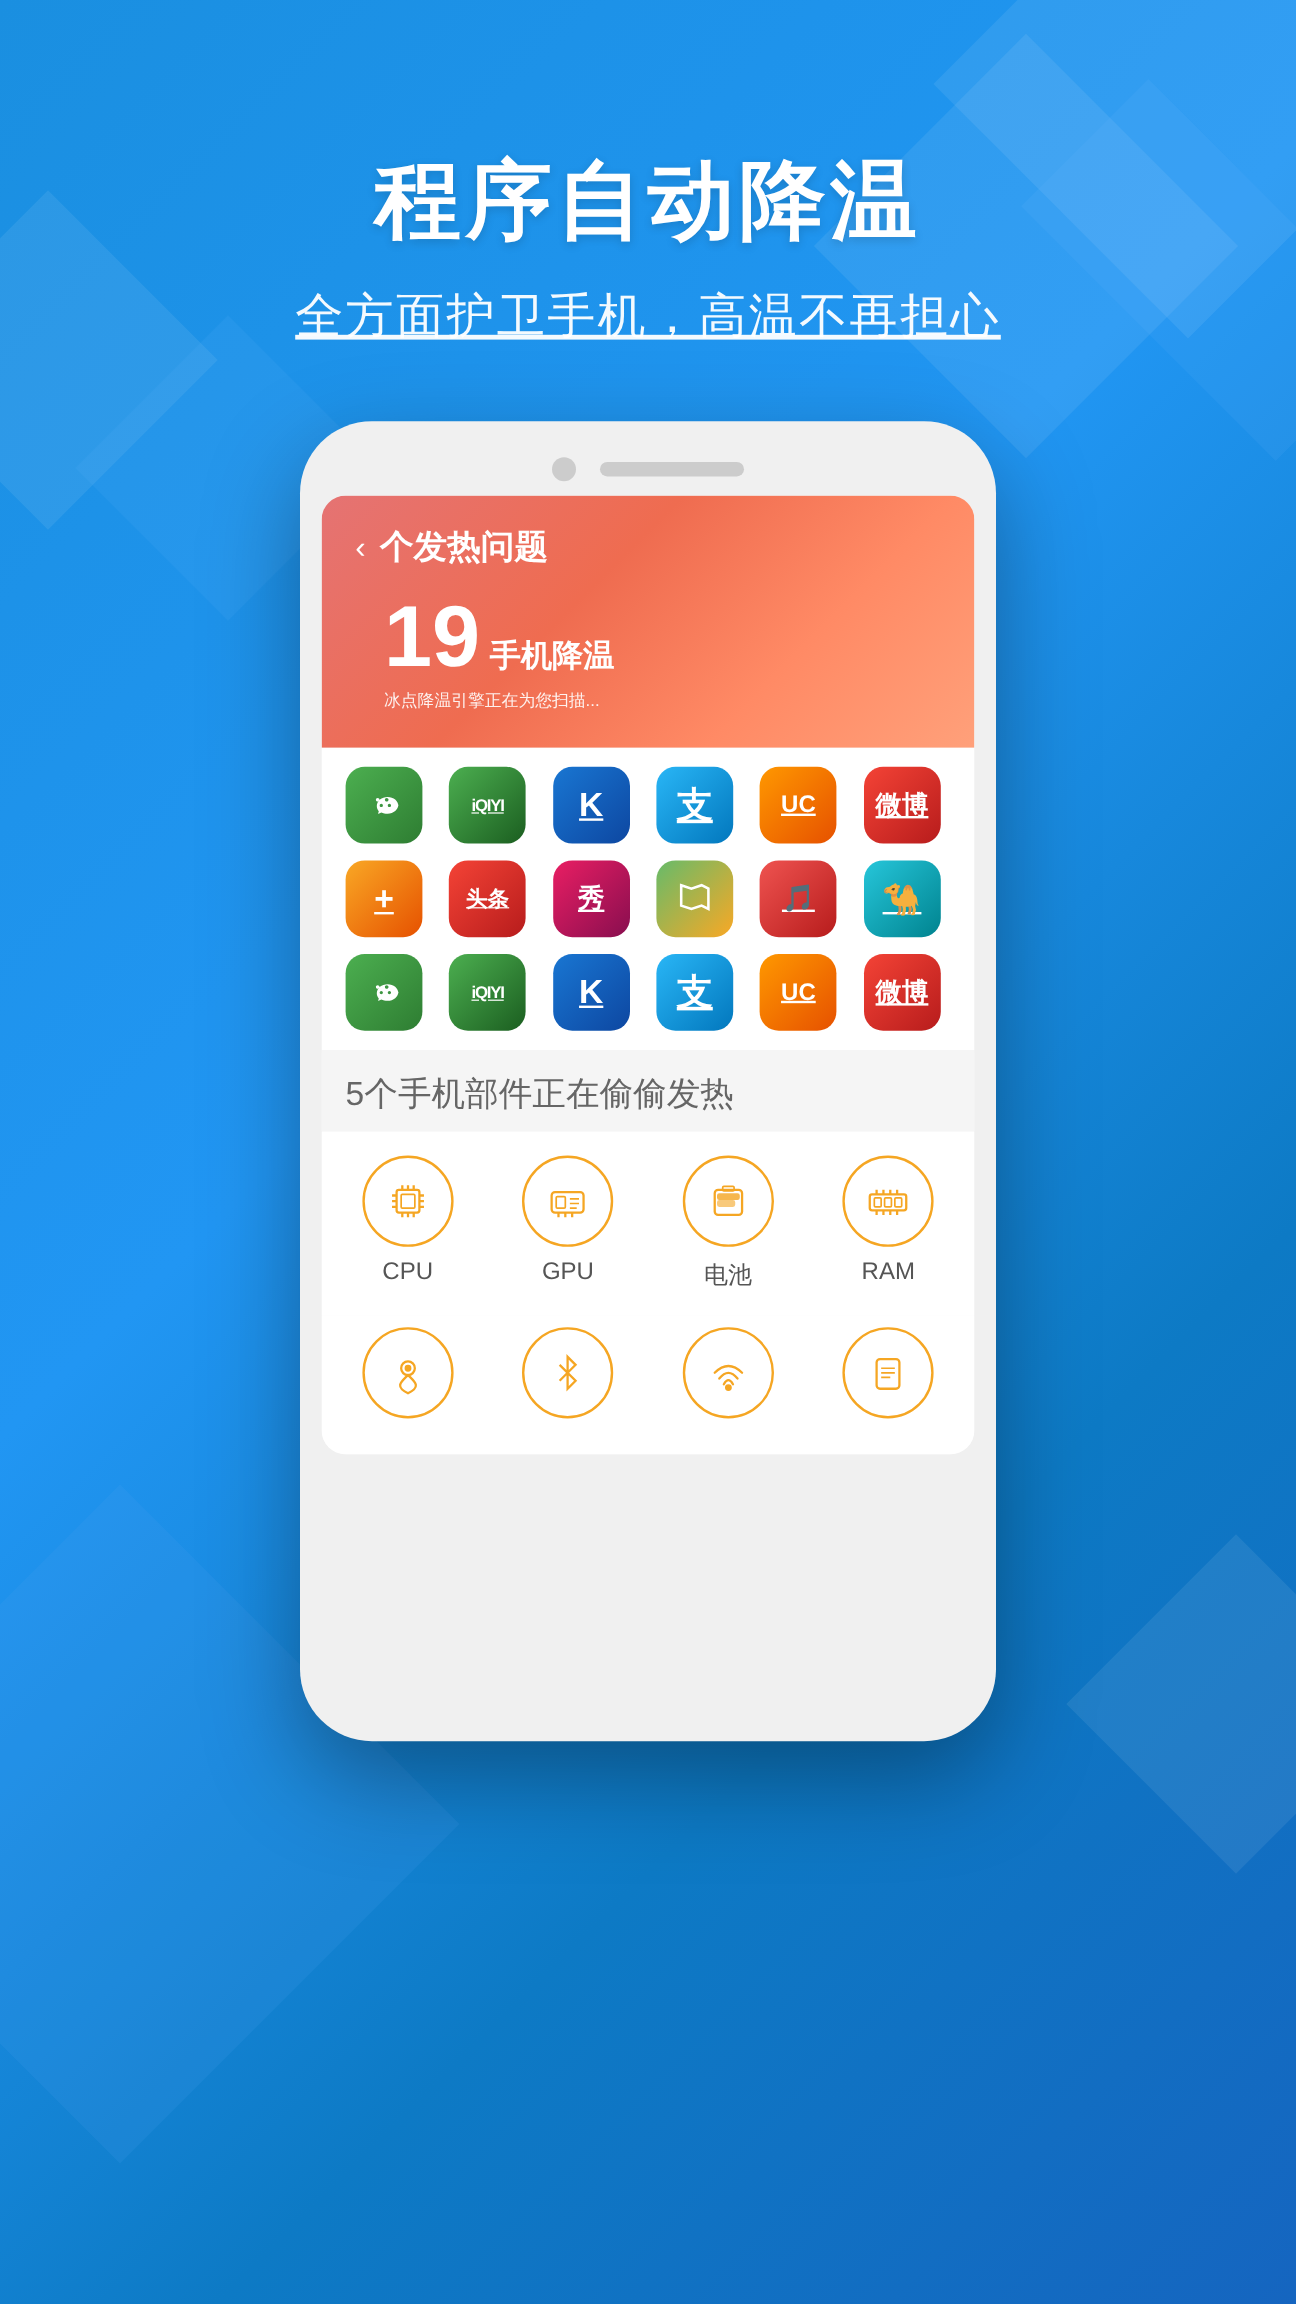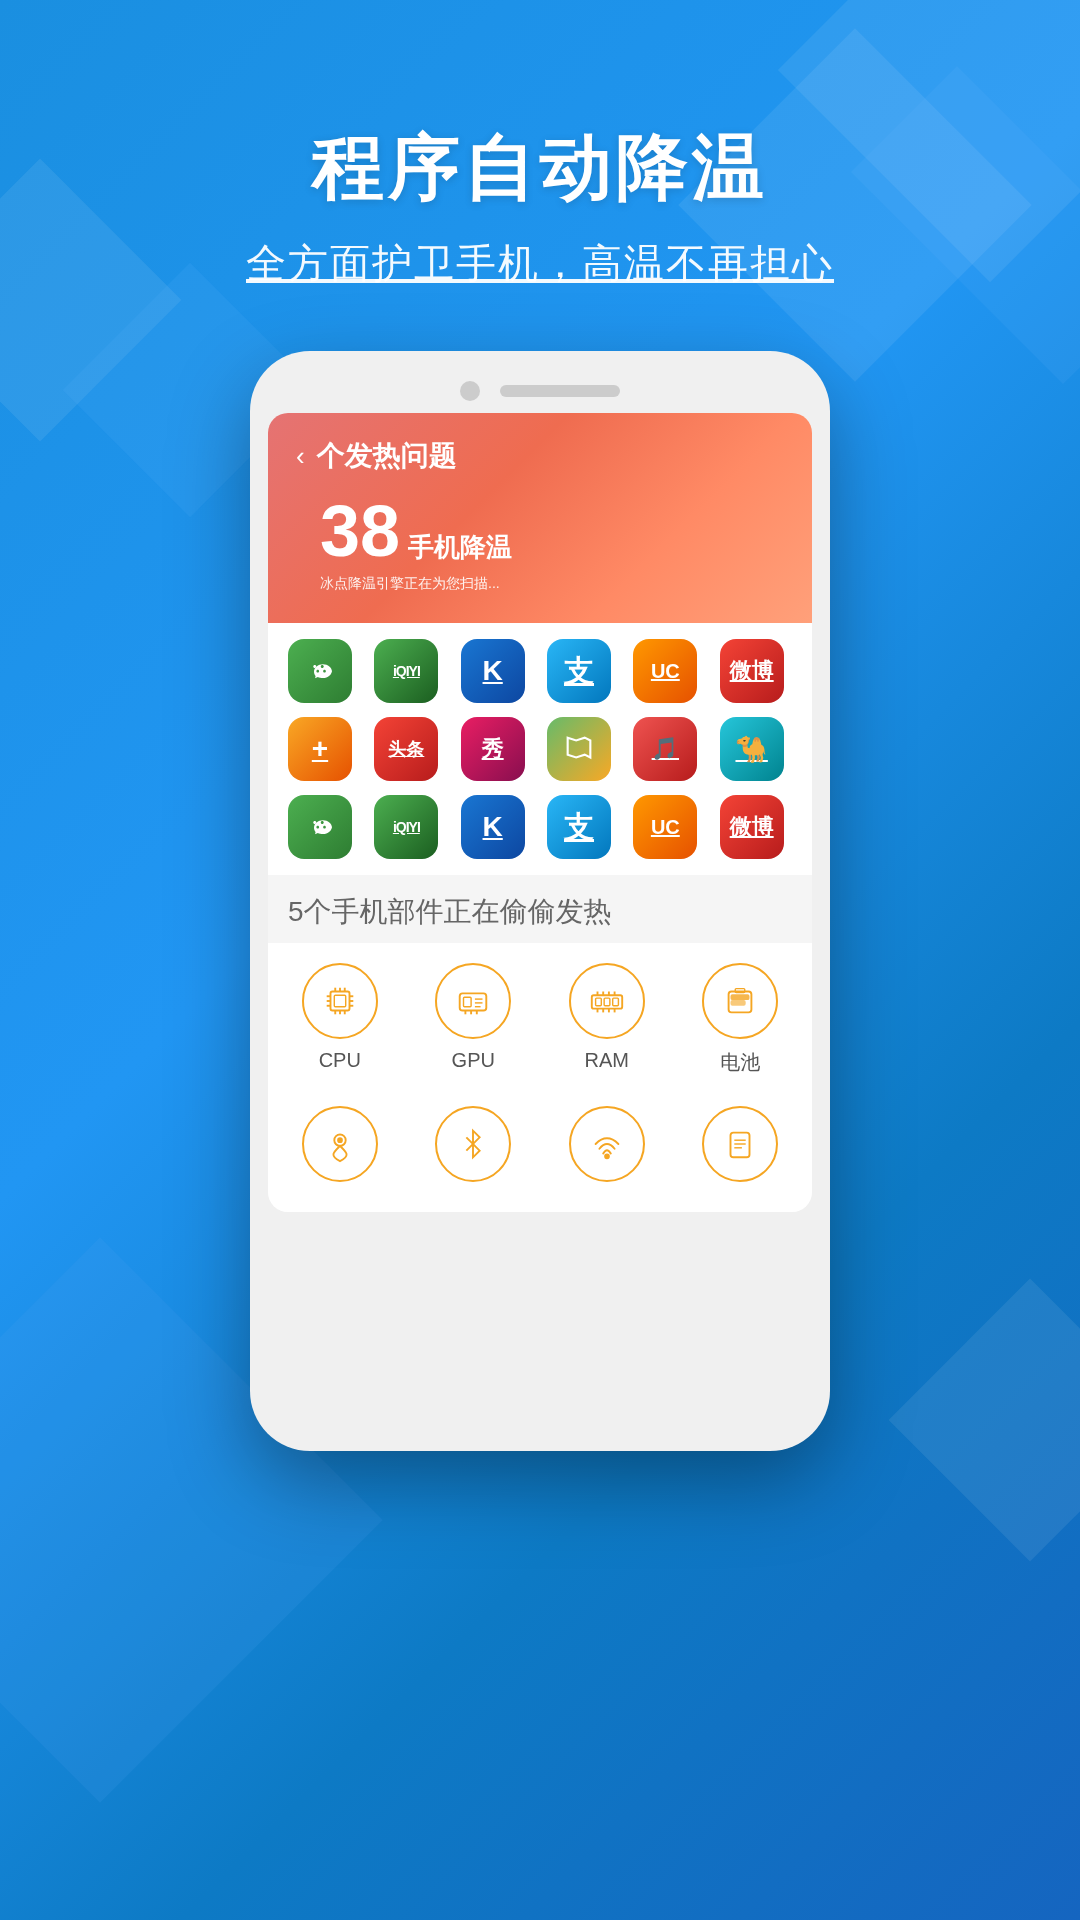--- a/index.html
+++ b/index.html
@@ -308,21 +308,21 @@
     <div class="phone-screen">
 
       <div class="app-header">
         <div class="app-nav">
           <span class="back-btn">‹</span>
           <span class="app-title">个发热问题</span>
         </div>
         <div class="app-content">
           <div class="app-info">
             <div class="issue-count-row">
-              <span class="issue-count">38</span>
+              <span class="issue-count">19</span>
               <span class="issue-label">手机降温</span>
             </div>
             <div class="scan-text">冰点降温引擎正在为您扫描...</div>
           </div>
         </div>
       </div>
 
       <div class="apps-grid">
 
         <div class="app-icon icon-wechat">
@@ -396,48 +396,48 @@
               <line x1="18" y1="30" x2="18" y2="34" stroke="#f5a623" stroke-width="2"></line>
               <line x1="24" y1="30" x2="24" y2="34" stroke="#f5a623" stroke-width="2"></line>
             </svg>
           </div>
           <span class="component-label">GPU</span>
         </div>
 
         <div class="component-item">
           <div class="component-icon-circle">
             <svg class="component-icon-svg" viewBox="0 0 40 40">
+              <rect x="8" y="10" width="24" height="22" rx="3" stroke="#f5a623" stroke-width="2" fill="none"></rect>
+              <rect x="15" y="7" width="10" height="4" rx="1" stroke="#f5a623" stroke-width="1.5" fill="none"></rect>
+              <rect x="11" y="14" width="18" height="4" rx="1" fill="#f5a623" opacity="0.8"></rect>
+              <rect x="11" y="20" width="14" height="4" rx="1" fill="#f5a623" opacity="0.6"></rect>
+            </svg>
+          </div>
+          <span class="component-label">电池</span>
+        </div>
+
+        <div class="component-item">
+          <div class="component-icon-circle">
+            <svg class="component-icon-svg" viewBox="0 0 40 40">
               <rect x="4" y="14" width="32" height="14" rx="2" stroke="#f5a623" stroke-width="2" fill="none"></rect>
               <line x1="10" y1="14" x2="10" y2="10" stroke="#f5a623" stroke-width="2"></line>
               <line x1="16" y1="14" x2="16" y2="10" stroke="#f5a623" stroke-width="2"></line>
               <line x1="22" y1="14" x2="22" y2="10" stroke="#f5a623" stroke-width="2"></line>
               <line x1="28" y1="14" x2="28" y2="10" stroke="#f5a623" stroke-width="2"></line>
               <line x1="10" y1="28" x2="10" y2="32" stroke="#f5a623" stroke-width="2"></line>
               <line x1="16" y1="28" x2="16" y2="32" stroke="#f5a623" stroke-width="2"></line>
               <line x1="22" y1="28" x2="22" y2="32" stroke="#f5a623" stroke-width="2"></line>
               <line x1="28" y1="28" x2="28" y2="32" stroke="#f5a623" stroke-width="2"></line>
               <rect x="8" y="17" width="6" height="8" rx="1" stroke="#f5a623" stroke-width="1.5" fill="none"></rect>
               <rect x="17" y="17" width="6" height="8" rx="1" stroke="#f5a623" stroke-width="1.5" fill="none"></rect>
               <rect x="26" y="17" width="6" height="8" rx="1" stroke="#f5a623" stroke-width="1.5" fill="none"></rect>
             </svg>
           </div>
           <span class="component-label">RAM</span>
         </div>
-
-        <div class="component-item">
-          <div class="component-icon-circle">
-            <svg class="component-icon-svg" viewBox="0 0 40 40">
-              <rect x="8" y="10" width="24" height="22" rx="3" stroke="#f5a623" stroke-width="2" fill="none"></rect>
-              <rect x="15" y="7" width="10" height="4" rx="1" stroke="#f5a623" stroke-width="1.5" fill="none"></rect>
-              <rect x="11" y="14" width="18" height="4" rx="1" fill="#f5a623" opacity="0.8"></rect>
-              <rect x="11" y="20" width="14" height="4" rx="1" fill="#f5a623" opacity="0.6"></rect>
-            </svg>
-          </div>
-          <span class="component-label">电池</span>
-        </div>
       </div>
 
       <div class="components-grid-2">
 
         <div class="component-item">
           <div class="component-icon-circle">
             <svg class="component-icon-svg" viewBox="0 0 40 40">
               <circle cx="20" cy="16" r="6" stroke="#f5a623" stroke-width="2" fill="none"></circle>
               <circle cx="20" cy="16" r="2" fill="#f5a623"></circle>
               <path d="M20 22 C14 28 8 32 20 38 C32 32 26 28 20 22Z" stroke="#f5a623" stroke-width="2" fill="none"></path>

